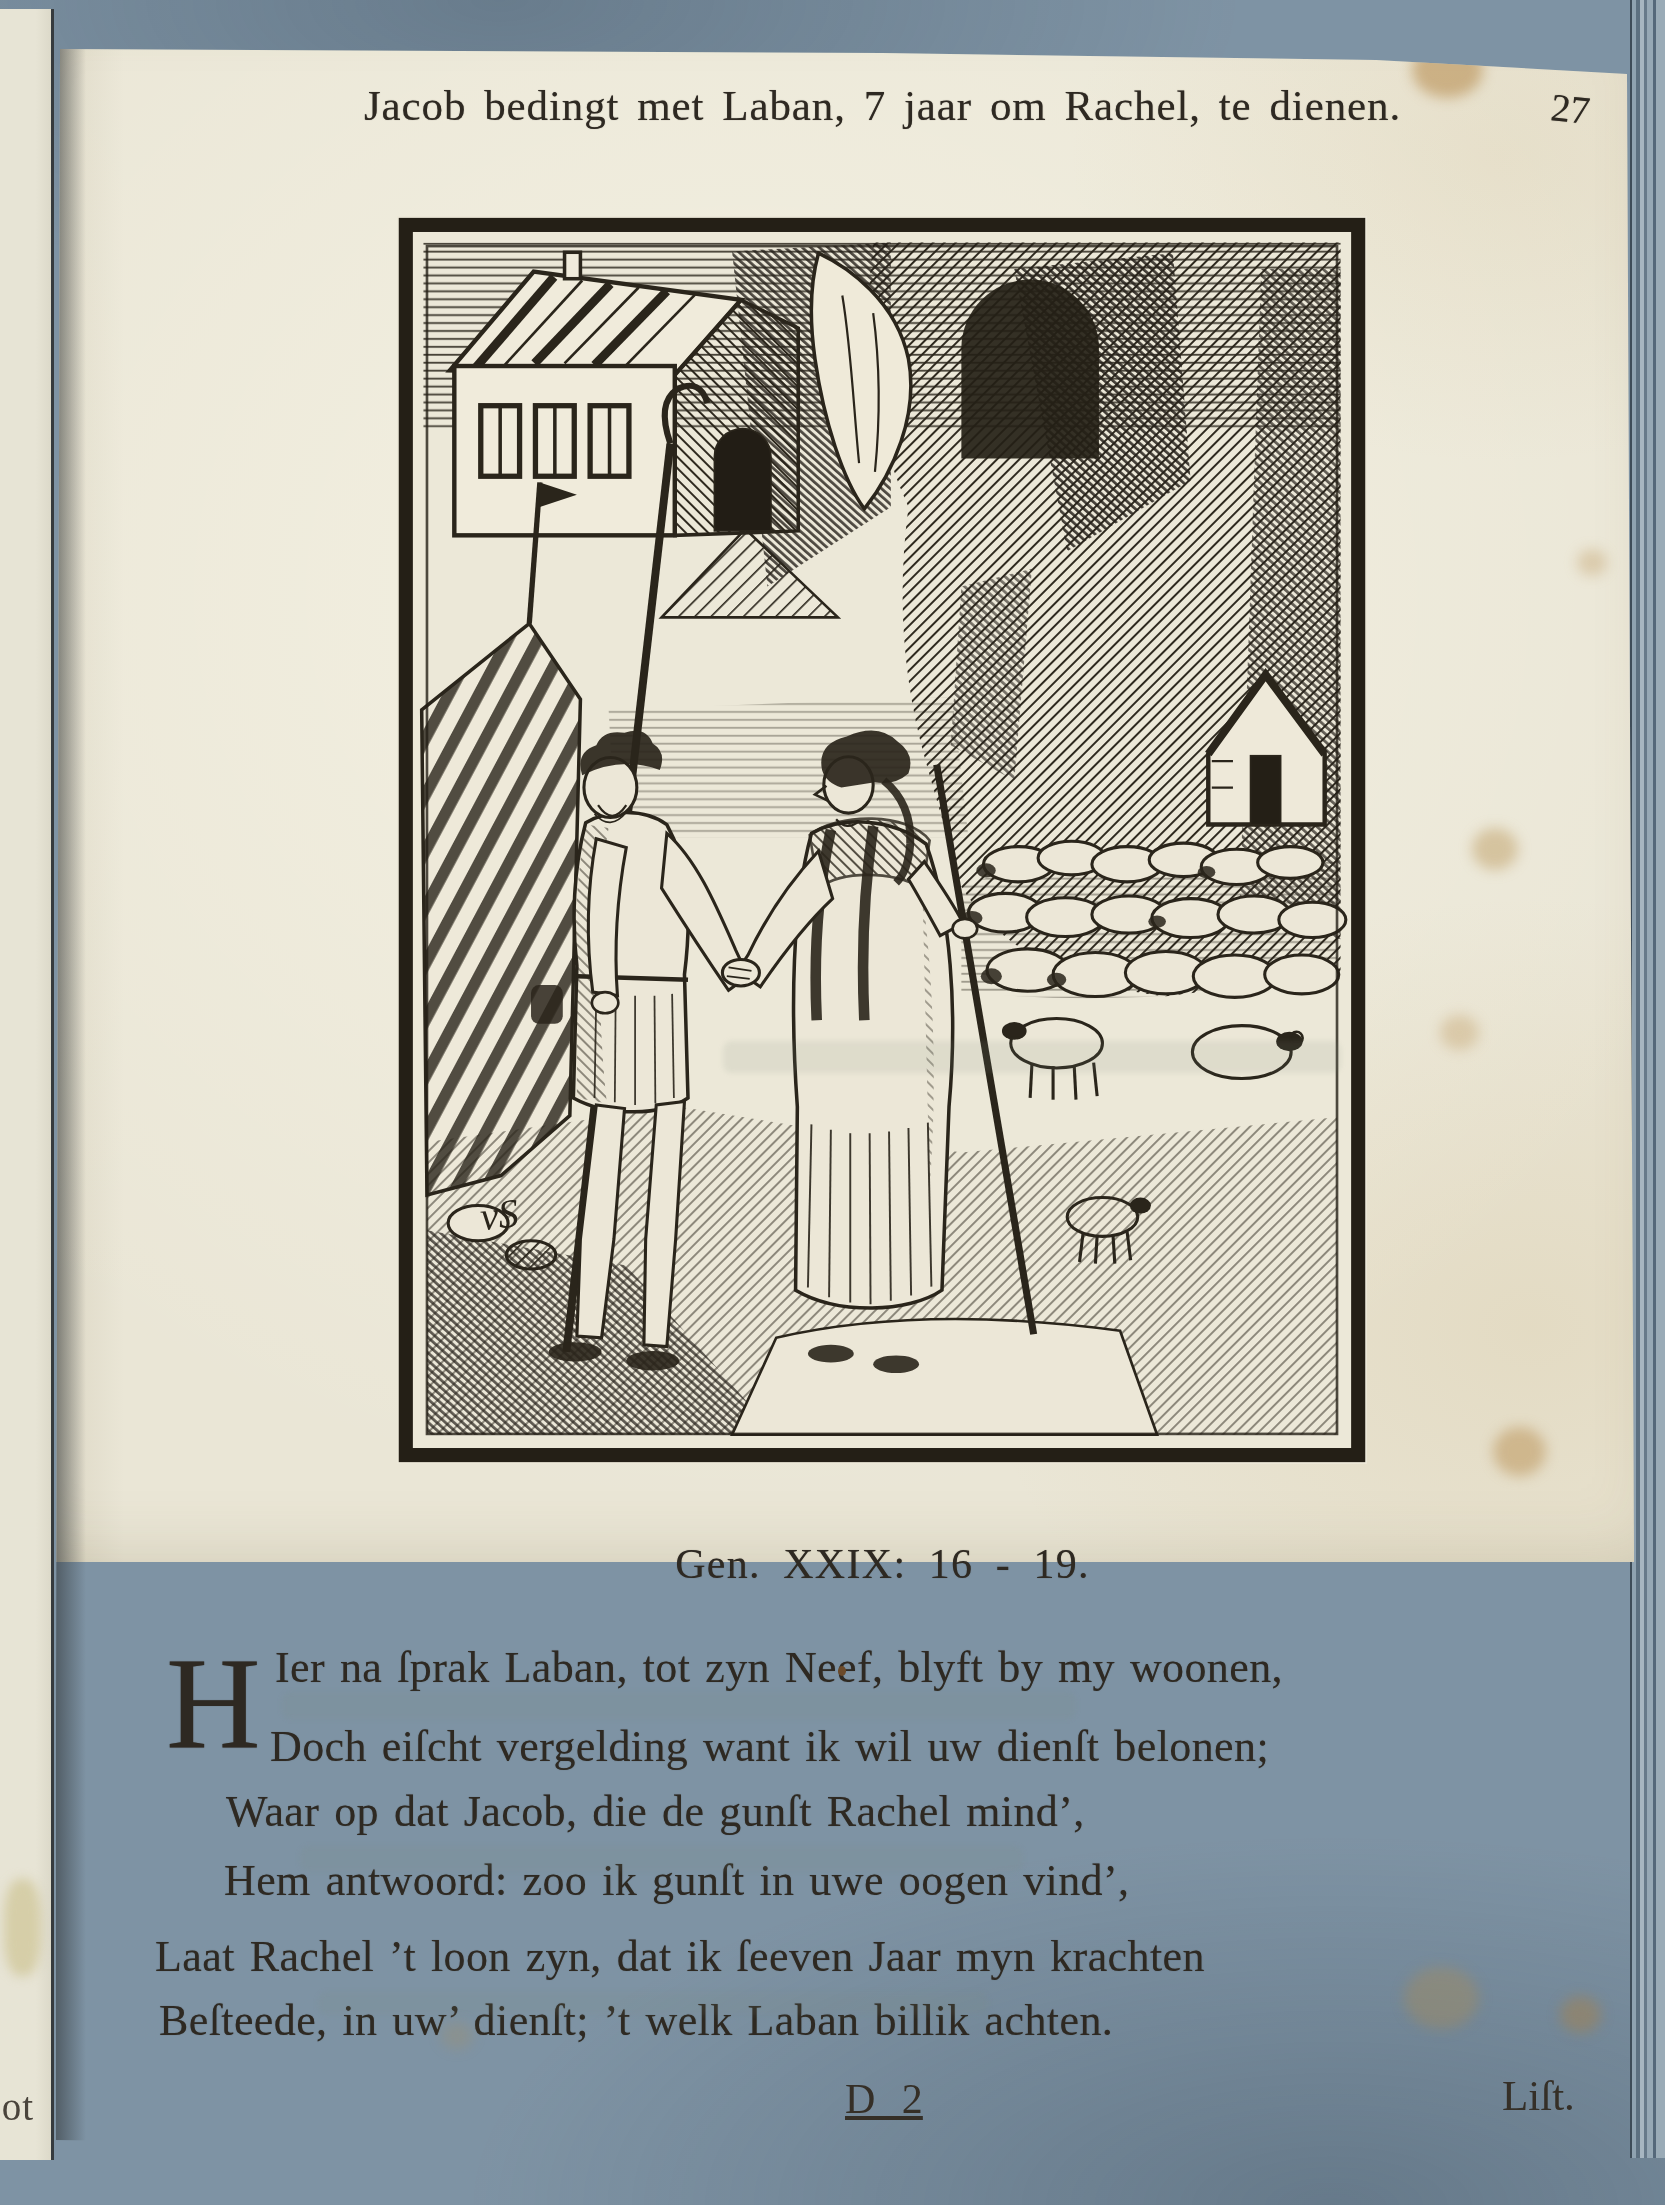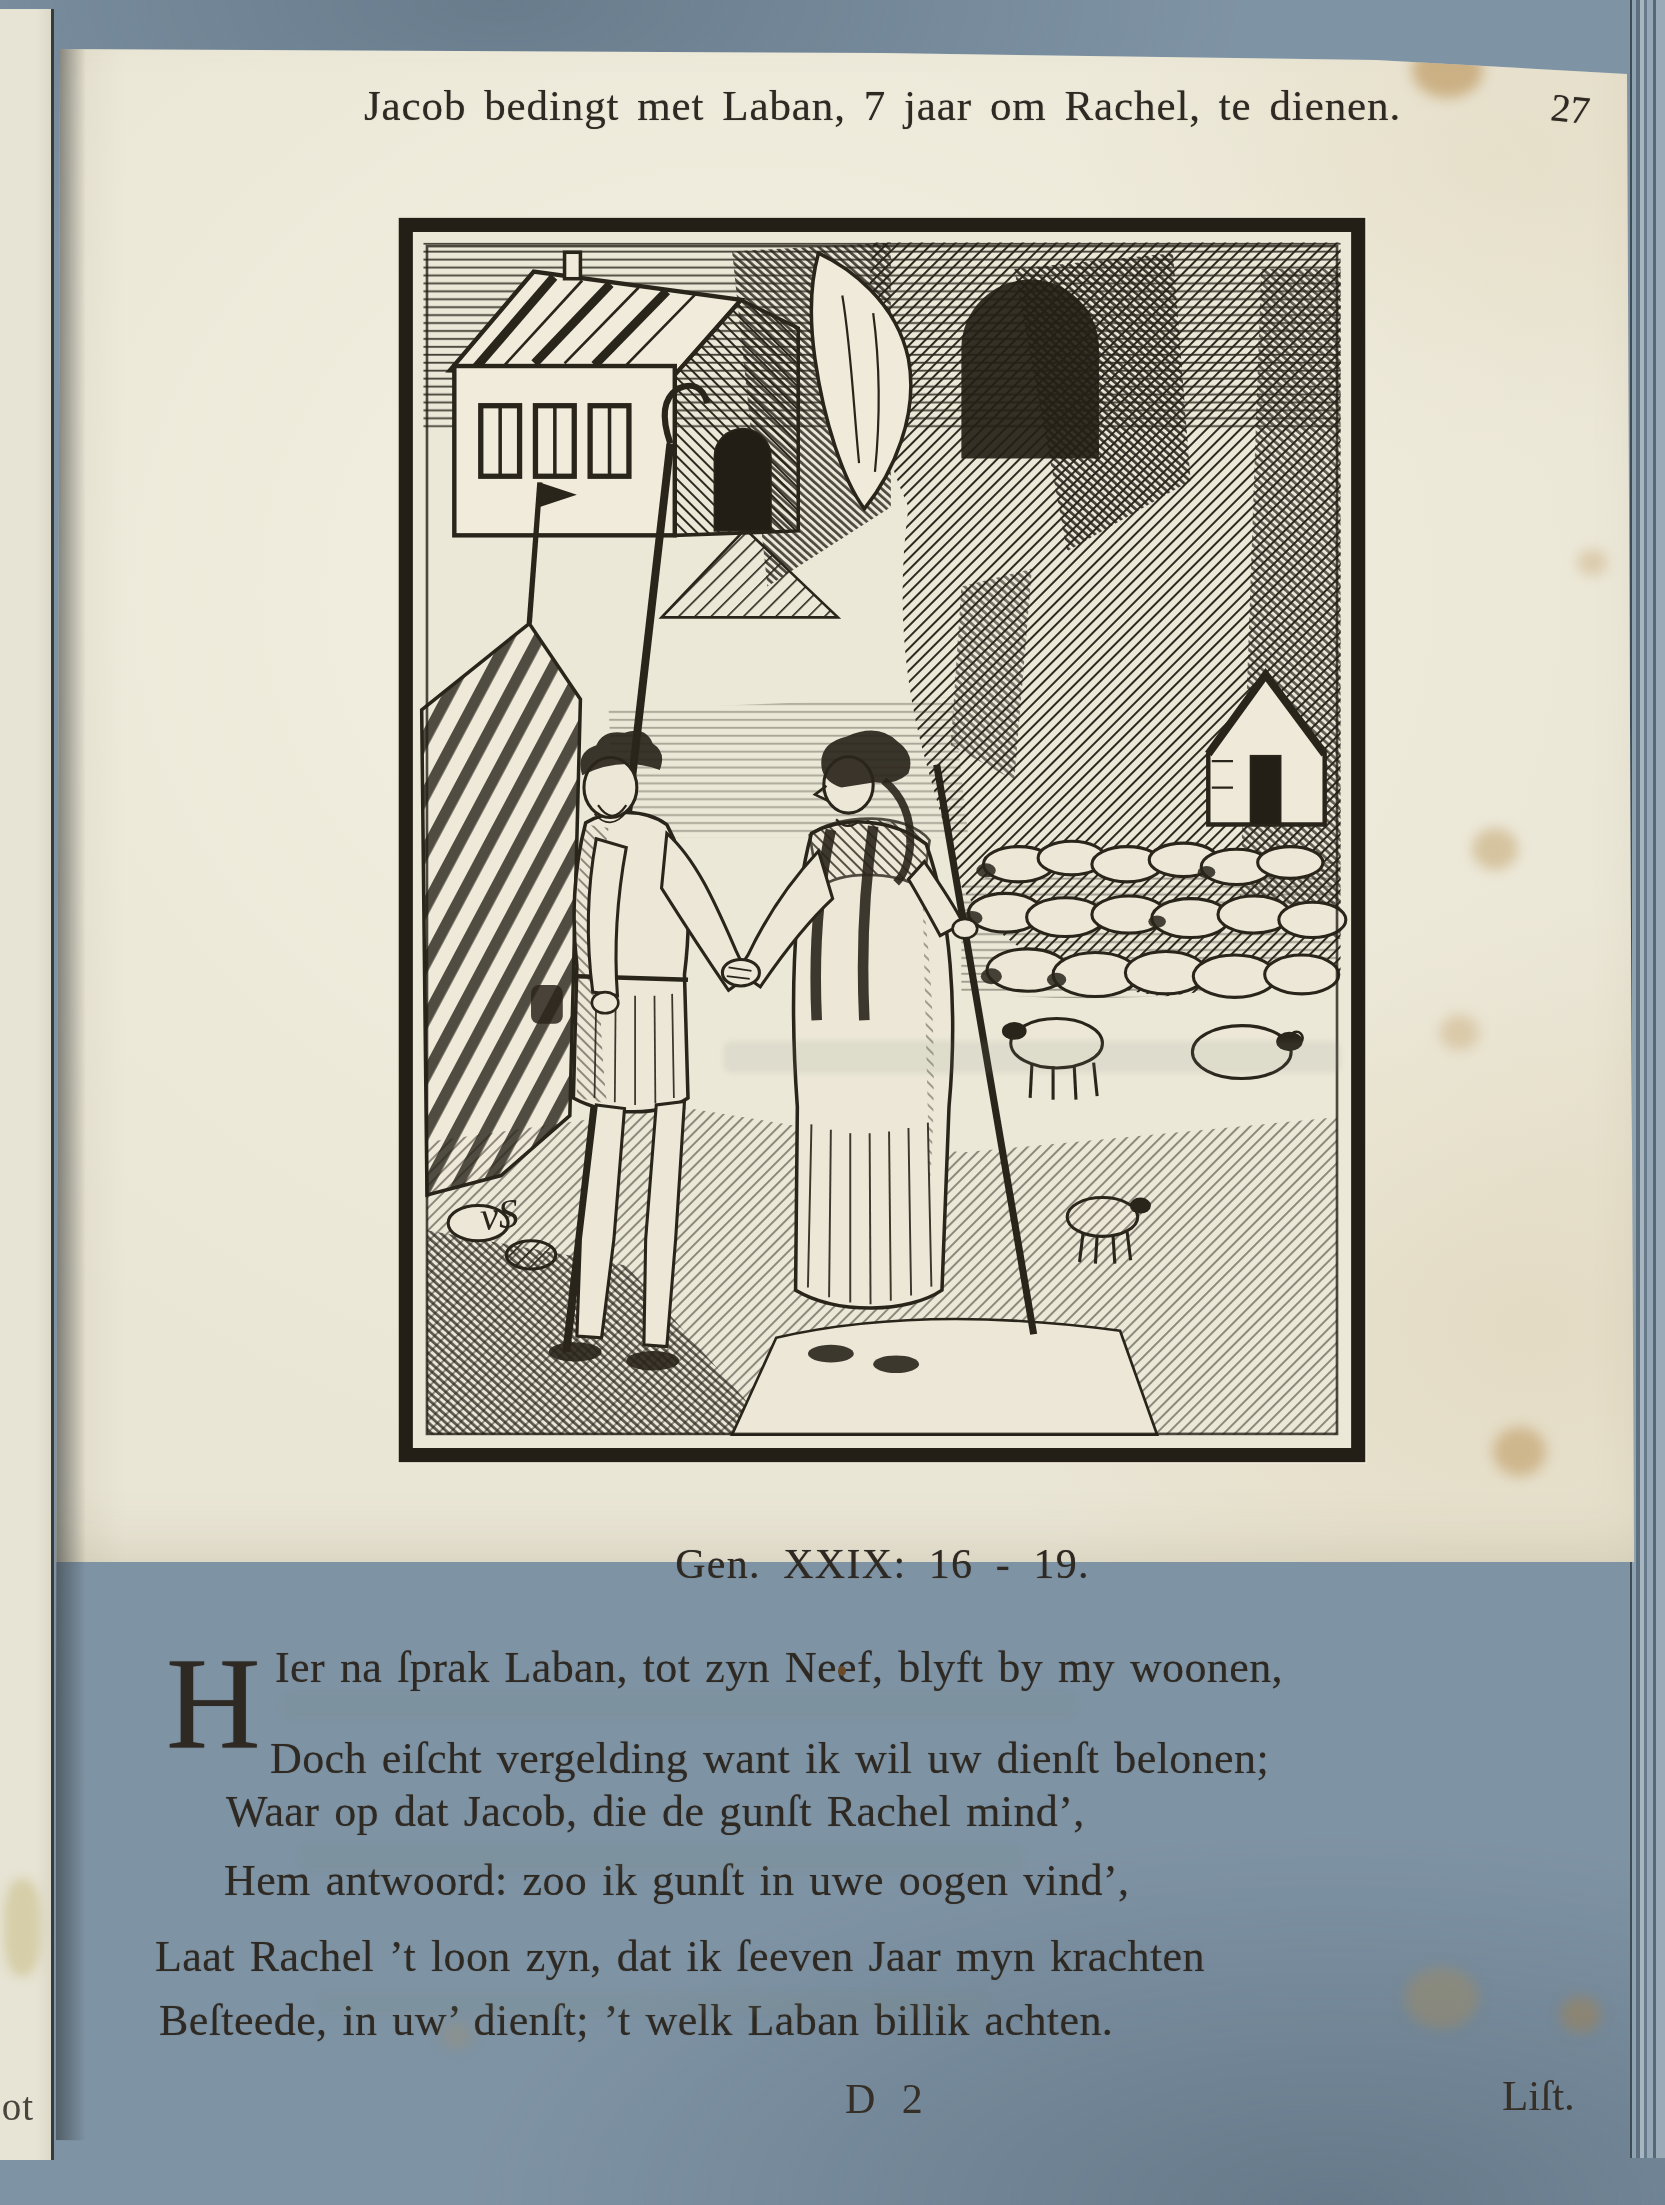--- a/index.html
+++ b/index.html
@@ -79,21 +79,21 @@
   }
   .poem-line{
     font-size:44px;letter-spacing:0.4px;word-spacing:3.5px;line-height:1.15;
     color:#2e2922;text-shadow:0 0 0.9px rgba(46,41,34,.5);white-space:nowrap;
   }
   .drop-cap{
     left:166px;top:1637px;font-size:131px;line-height:1;
     color:#2e2922;text-shadow:0 0 0.9px rgba(46,41,34,.6);
   }
   .footer-sig{
-    left:845px;top:2075px;font-size:42px;word-spacing:16px;color:#352f27;
+    left:845px;top:2075px;font-size:42px;word-spacing:16px;color:#352f27;text-decoration:underline;
   }
   .footer-catch{
     left:1502px;top:2071px;font-size:43px;color:#352f27;
   }
 
   
   .ghost{background:rgba(125,138,125,.12);filter:blur(2.6px);border-radius:8.8px;}
   .fox{border-radius:50%;filter:blur(6.2px);}
   .inkdot{width:8px;height:9.7px;border-radius:50%;background:#6b4a2a;}
 
@@ -324,21 +324,21 @@
     <g fill="none" stroke="#241f16">
       <rect x="10" y="10" width="1080" height="1395" stroke-width="16"></rect>
       <rect x="34" y="34" width="1032" height="1347" stroke-width="3" opacity=".8"></rect>
     </g>
   </svg>
 
   <div class="abs caption-line">Gen. XXIX: 16 - 19.</div>
 
   <div class="abs drop-cap">H</div>
   <div class="abs poem-line" style="left:275px;top:1643px;">Ier na ſprak Laban, tot zyn Neef, blyft by my woonen,</div>
-  <div class="abs poem-line" style="left:270px;top:1722px;margin-top:12px;">Doch eiſcht vergelding want ik wil uw dienſt belonen;</div>
+  <div class="abs poem-line" style="left:270px;top:1722px;">Doch eiſcht vergelding want ik wil uw dienſt belonen;</div>
   <div class="abs poem-line" style="left:226px;top:1787px;">Waar op dat Jacob, die de gunſt Rachel mind’,</div>
   <div class="abs poem-line" style="left:224px;top:1856px;">Hem antwoord: zoo ik gunſt in uwe oogen vind’,</div>
   <div class="abs poem-line" style="left:155px;top:1932px;">Laat Rachel ’t loon zyn, dat ik ſeeven Jaar myn krachten</div>
   <div class="abs poem-line" style="left:159px;top:1996px;">Beſteede, in uw’ dienſt; ’t welk Laban billik achten.</div>
 
   <div class="abs footer-sig">D 2</div>
   <div class="abs footer-catch">Liſt.</div>
 
   <div class="abs ghost" style="left:723px;top:1041px;width:618px;height:32px;"></div>
   <div class="abs ghost" style="left:282px;top:1692px;width:794px;height:26.5px;"></div>

